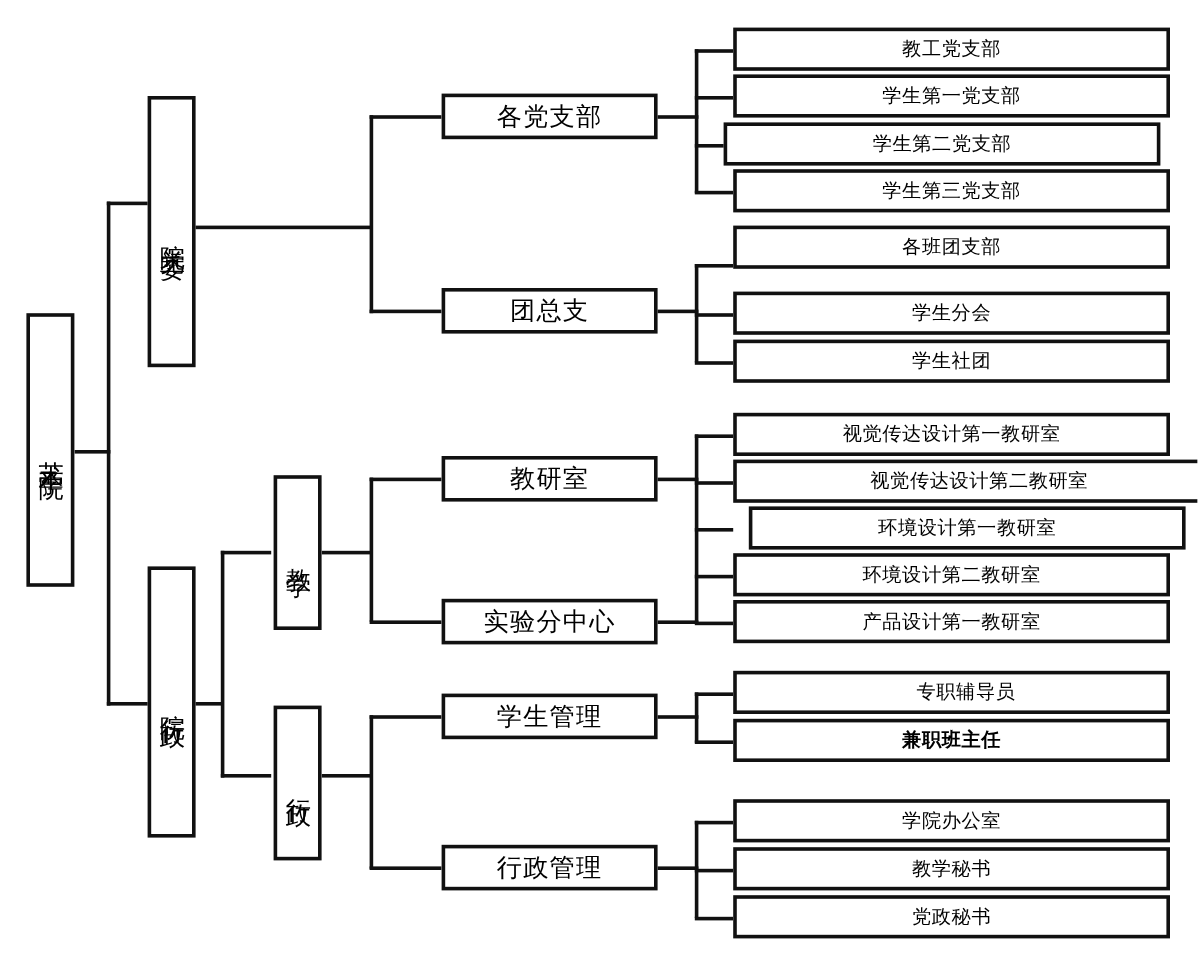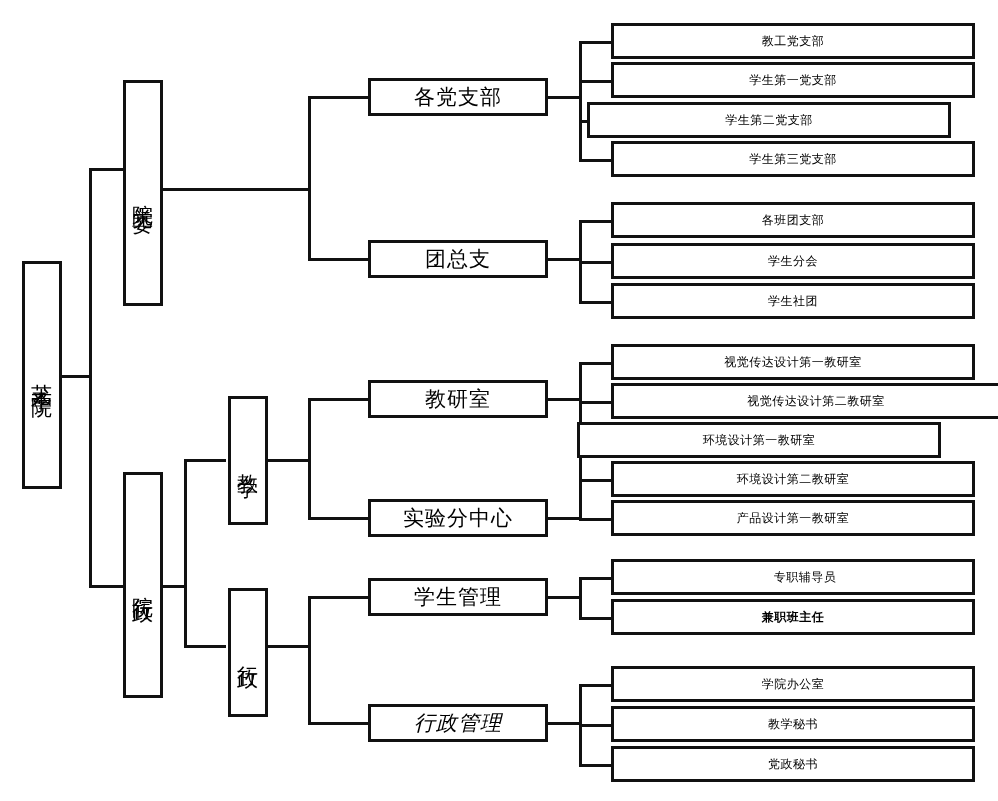--- a/index.html
+++ b/index.html
@@ -35,21 +35,21 @@
     text-orientation: upright;
     letter-spacing: 4px;
     font-size: 21px;
     line-height: 1.1;
   }
   .node.horiz {
     font-size: 21px;
     letter-spacing: 1px;
   }
   .node.leaf {
-    font-size: 12px;
+    font-size: 16px;
     letter-spacing: 0.5px;
     border-width: 3px;
   }
   .node.mid {
     font-size: 21px;
   }
   
   .ln {
     position: absolute;
     background: #111111;
@@ -127,34 +127,34 @@
   <div class="node vert" style="left:123px; top:472px; width:40px; height:226px;">院行政</div>
 
   <div class="node vert" style="left:228px; top:396px; width:40px; height:129px;">教学</div>
   <div class="node vert" style="left:228px; top:588px; width:40px; height:129px;">行政</div>
 
   <div class="node horiz mid" style="left:368px; top:78px; width:180px; height:38px;font-family:Liberation Serif, serif;">各党支部</div>
   <div class="node horiz mid" style="left:368px; top:240px; width:180px; height:38px;">团总支</div>
   <div class="node horiz mid" style="left:368px; top:380px; width:180px; height:38px;">教研室</div>
   <div class="node horiz mid" style="left:368px; top:499px; width:180px; height:38px;">实验分中心</div>
   <div class="node horiz mid" style="left:368px; top:578px; width:180px; height:38px;">学生管理</div>
-  <div class="node horiz mid" style="left:368px; top:704px; width:180px; height:38px;font-style:italic;">行政管理</div>
+  <div class="node horiz mid" style="left:368px; top:704px; width:180px; height:38px;">行政管理</div>
 
   <div class="node leaf" style="left:611px; top:23px; width:364px; height:36px;">教工党支部</div>
   <div class="node leaf" style="left:611px; top:62px; width:364px; height:36px;">学生第一党支部</div>
-  <div class="node leaf" style="left:587px; top:102px; width:364px; height:36px;">学生第二党支部</div>
+  <div class="node leaf" style="left:603px; top:102px; width:364px; height:36px;">学生第二党支部</div>
   <div class="node leaf" style="left:611px; top:141px; width:364px; height:36px;">学生第三党支部</div>
 
-  <div class="node leaf" style="left:611px; top:202px; width:364px; height:36px;">各班团支部</div>
+  <div class="node leaf" style="left:611px; top:188px; width:364px; height:36px;">各班团支部</div>
   <div class="node leaf" style="left:611px; top:243px; width:364px; height:36px;">学生分会</div>
   <div class="node leaf" style="left:611px; top:283px; width:364px; height:36px;">学生社团</div>
 
   <div class="node leaf" style="left:611px; top:344px; width:364px; height:36px;">视觉传达设计第一教研室</div>
   <div class="node leaf" style="left:611px; top:383px; width:410px; height:36px;">视觉传达设计第二教研室</div>
-  <div class="node leaf" style="left:577px; top:422px; width:364px; height:36px;">环境设计第一教研室</div>
+  <div class="node leaf" style="left:624px; top:422px; width:364px; height:36px;">环境设计第一教研室</div>
   <div class="node leaf" style="left:611px; top:461px; width:364px; height:36px;">环境设计第二教研室</div>
   <div class="node leaf" style="left:611px; top:500px; width:364px; height:36px;">产品设计第一教研室</div>
 
   <div class="node leaf" style="left:611px; top:559px; width:364px; height:36px;padding-left:24px;">专职辅导员</div>
   <div class="node leaf" style="left:611px; top:599px; width:364px; height:36px;font-weight:bold;">兼职班主任</div>
 
   <div class="node leaf" style="left:611px; top:706px; width:364px; height:36px;">教学秘书</div>
   <div class="node leaf" style="left:611px; top:666px; width:364px; height:36px;">学院办公室</div>
   <div class="node leaf" style="left:611px; top:746px; width:364px; height:36px;">党政秘书</div>
 

